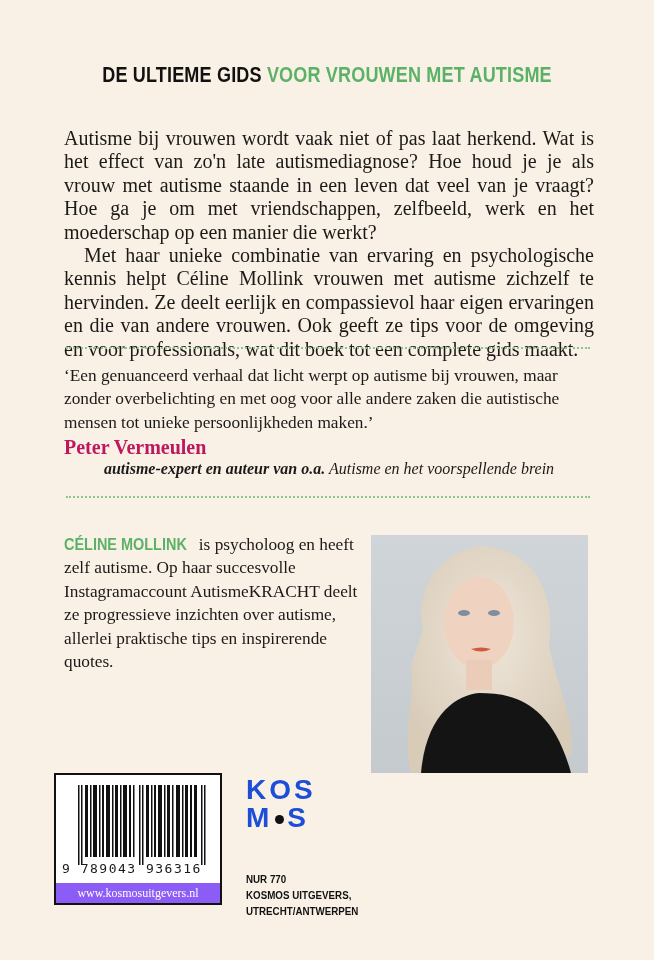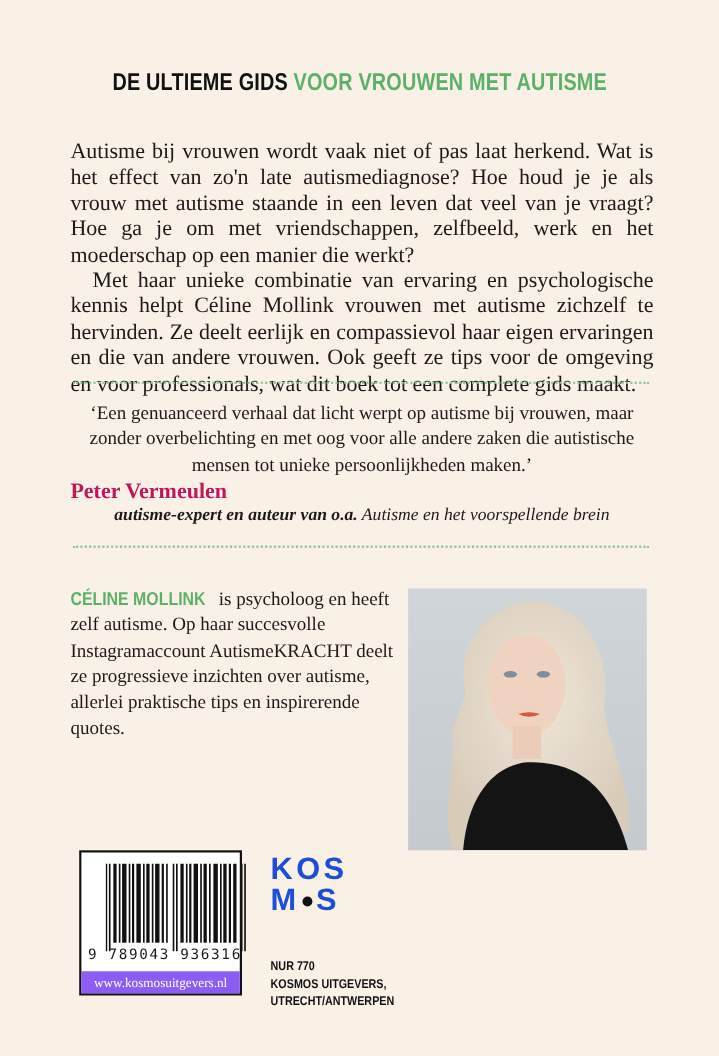--- a/index.html
+++ b/index.html
@@ -7,29 +7,29 @@
          font-family:"Liberation Serif", "DejaVu Serif", serif; color:#1c1a18; }
   .abs { position:absolute; }
   .headline { left:0; width:654px; top:62px; text-align:center; font-family:"Liberation Sans","DejaVu Sans",sans-serif;
               font-weight:bold; font-size:22px; letter-spacing:0.2px; transform:scaleX(0.82); transform-origin:center; white-space:nowrap; }
   .headline .green { color:#5bb266; }
   .headline .black { color:#111; }
   .blurb { left:64px; width:530px; top:127px; font-size:20px; line-height:23.4px; text-align:justify; }
   .blurb p { margin:0; }
   .blurb p.indent { text-indent:20px; }
   .dots { left:66px; width:524px; height:0; border-top:2px dotted #8fc392; }
-  .quote { left:64px; width:530px; top:364px; text-align:center; font-size:17.3px; line-height:23.4px; }
+  .quote { left:64px; width:530px; top:364px; font-size:17.3px; line-height:23.4px; }
   .quote-name { left:64px; width:530px; top:436px; text-align:left; font-size:20px; font-weight:bold; color:#be185d; }
   .quote-role { left:64px; width:530px; top:460px; text-align:center; font-size:16px; font-style:italic; }
   .quote-role b { font-weight:bold; }
   .bio { left:64px; width:300px; top:533px; font-size:17.3px; line-height:23.4px; }
   .bio .author { font-family:"Liberation Sans","DejaVu Sans",sans-serif; font-weight:bold; color:#5bb266; font-size:17px;
                  display:inline-block; transform:scaleX(0.85); transform-origin:left; margin-right:-14px; }
   .photo { left:371px; top:535px; width:217px; height:238px; background:linear-gradient(180deg,#cfd5d8 0%,#c4cacd 100%); overflow:hidden; }
-  .barcode-box { left:72px; top:773px; width:148px; height:132px; background:#fff; border:2px solid #111; box-sizing:border-box; }
+  .barcode-box { left:54px; top:773px; width:168px; height:132px; background:#fff; border:2px solid #111; box-sizing:border-box; }
   .barcode-bars { position:absolute; left:22px; top:10px; width:128px; height:80px; }
   .barcode-num { position:absolute; left:6px; top:86px; width:156px; font-family:"DejaVu Sans Mono","Liberation Mono",monospace; font-size:13px; letter-spacing:1.5px; }
   .barcode-url { position:absolute; left:0; bottom:0; width:100%; height:20px; background:#8b5cf6; color:#fff; text-align:center;
                  font-size:12px; line-height:20px; }
   .kosmos { left:246px; top:776px; font-family:"Liberation Sans","DejaVu Sans",sans-serif; font-weight:bold; font-size:28px; line-height:28px; letter-spacing:3px; color:#1d4ed8; }
   .kosmos .dot { display:inline-block; width:9px; height:9px; background:#111; border-radius:50%; vertical-align:middle; margin:0 3px; }
   .pubinfo { left:246px; top:871px; font-family:"Liberation Sans","DejaVu Sans",sans-serif; font-weight:bold; font-size:11.5px; line-height:16px; color:#111;
              transform:scaleX(0.85); transform-origin:left; white-space:nowrap; }
 </style>
 </head>

